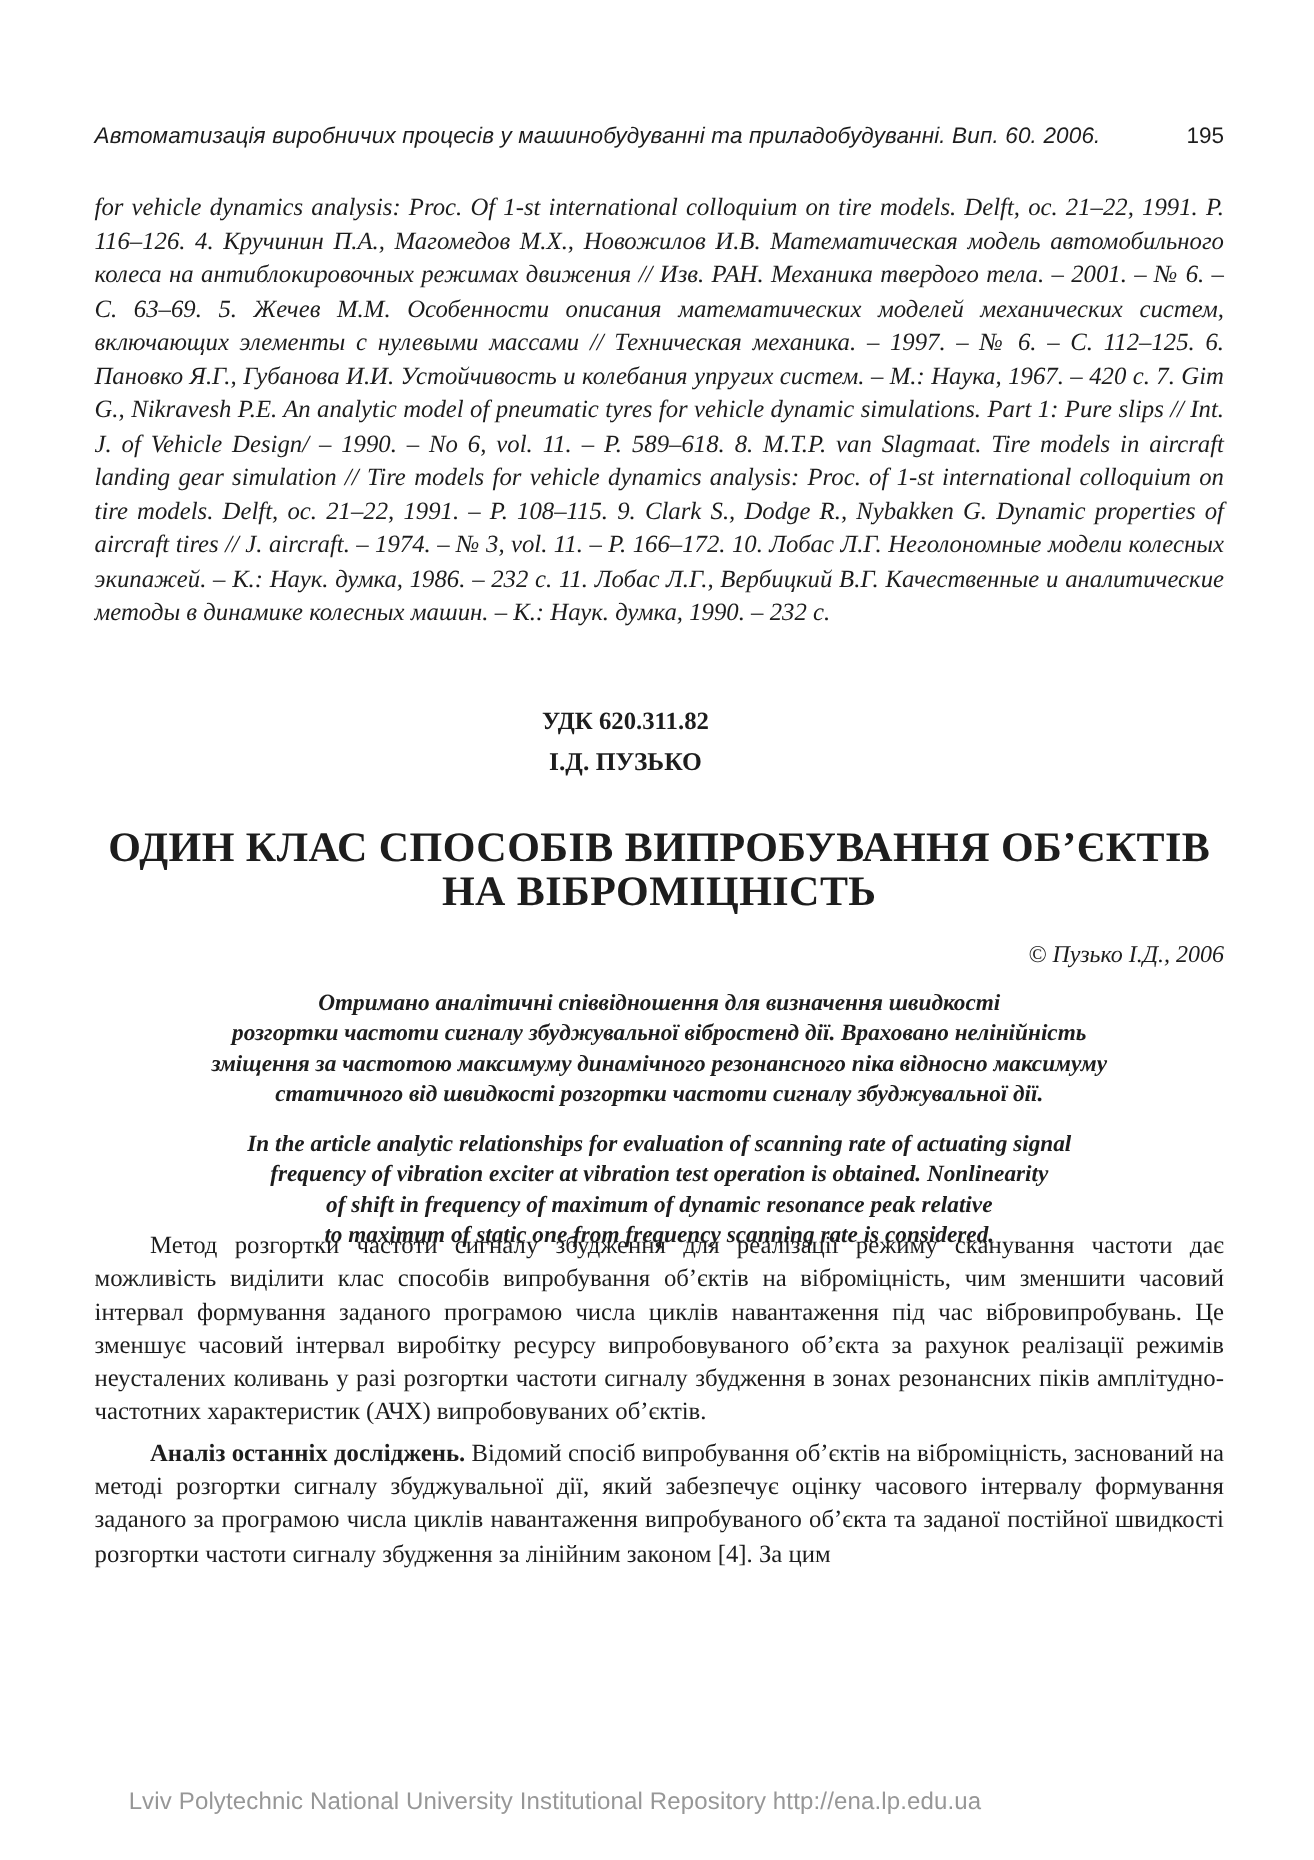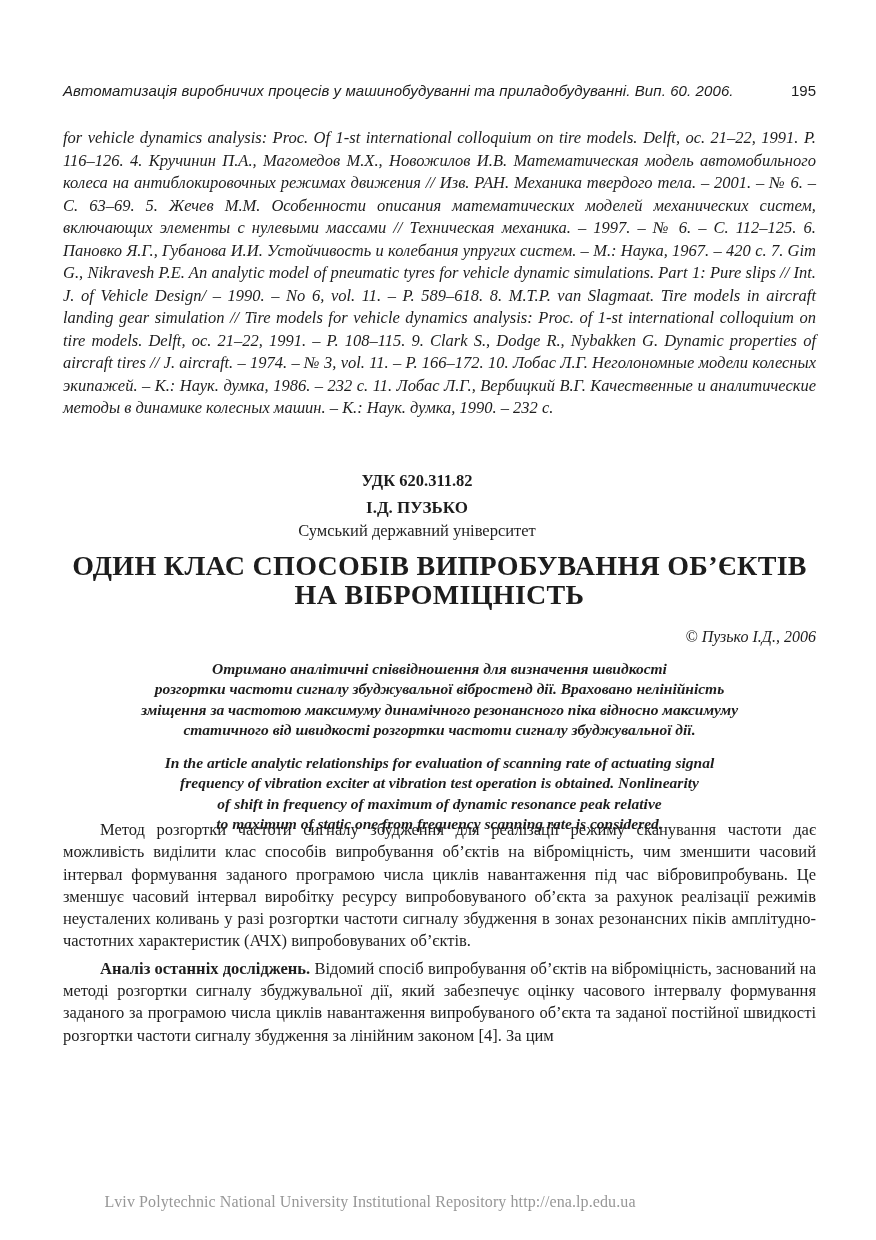--- a/index.html
+++ b/index.html
@@ -66,42 +66,41 @@
     text-align: justify;
     font-size: 16.5px; line-height: 22.3px;
   }
   .body-text p { margin: 0; text-indent: 37px; }
   .body-text p.spaced { margin-top: 5px; }
   .lead { font-weight: bold; }
 
   .repo-footer {
     position: absolute; left: 0; top: 1193px; width: 740px;
     text-align: center;
-    font-family: Liberation Serif, serif;
+    font-family: Liberation Sans, sans-serif;
     font-size: 16px;
     color: #979797;
     letter-spacing: 0.1px;
   }
 </style>
 </head>
 <body>
 
 <div class="sheet">
 
   <div class="running-header">
     <span class="journal">Автоматизація виробничих процесів у машинобудуванні та приладобудуванні. Вип. 60. 2006.</span>
     <span class="pageno">195</span>
   </div>
 
   <div class="references">for vehicle dynamics analysis: Proc. Of 1-st international colloquium on tire models. Delft, oc. 21–22, 1991. P. 116–126. 4. Кручинин П.А., Магомедов М.Х., Новожилов И.В. Математическая модель автомобильного колеса на антиблокировочных режимах движения // Изв. РАН. Механика твердого тела. – 2001. – № 6. – С. 63–69. 5. Жечев М.М. Особенности описания математических моделей механических систем, включающих элементы с нулевыми массами // Техническая механика. – 1997. – № 6. – С. 112–125. 6. Пановко Я.Г., Губанова И.И. Устойчивость и колебания упругих систем. – М.: Наука, 1967. – 420 с. 7. Gim G., Nikravesh P.E. An analytic model of pneumatic tyres for vehicle dynamic simulations. Part 1: Pure slips // Int. J. of Vehicle Design/ – 1990. – No 6, vol. 11. – P. 589–618. 8. M.T.P. van Slagmaat. Tire models in aircraft landing gear simulation // Tire models for vehicle dynamics analysis: Proc. of 1-st international colloquium on tire models. Delft, oc. 21–22, 1991. – P. 108–115. 9. Clark S., Dodge R., Nybakken G. Dynamic properties of aircraft tires // J. aircraft. – 1974. – № 3, vol. 11. – P. 166–172. 10. Лобас Л.Г. Неголономные модели колесных экипажей. – К.: Наук. думка, 1986. – 232 с. 11. Лобас Л.Г., Вербицкий В.Г. Качественные и аналитические методы в динамике колесных машин. – К.: Наук. думка, 1990. – 232 с.</div>
 
   <div class="udc-block">
     <div class="udc-line">УДК 620.311.82</div>
     <div class="author-line">І.Д. ПУЗЬКО</div>
-    <div class="affiliation-line">Сумський державний університет</div>
   </div>
 
   <div class="article-title">ОДИН КЛАС СПОСОБІВ ВИПРОБУВАННЯ ОБ’ЄКТІВ<br>НА ВІБРОМІЦНІСТЬ</div>
 
   <div class="copyright-line">© Пузько І.Д., 2006</div>
 
   <div class="abstract en">In the article analytic relationships for evaluation of scanning rate of actuating signal<br>frequency of vibration exciter at vibration test operation is obtained. Nonlinearity<br>of shift in frequency of maximum of dynamic resonance peak relative<br>to maximum of static one from frequency scanning rate is considered.</div>
 
   <div class="abstract ua">Отримано аналітичні співвідношення для визначення швидкості<br>розгортки частоти сигналу збуджувальної вібростенд дії. Враховано нелінійність<br>зміщення за частотою максимуму динамічного резонансного піка відносно максимуму<br>статичного від швидкості розгортки частоти сигналу збуджувальної дії.</div>
 

